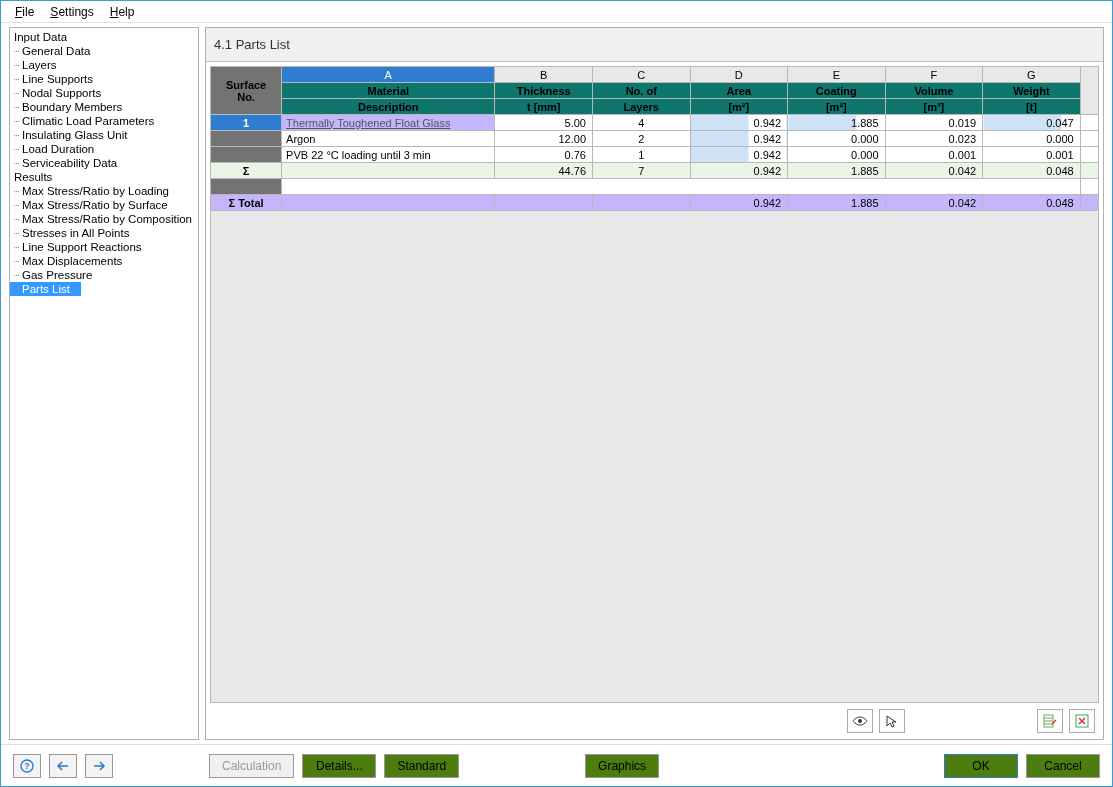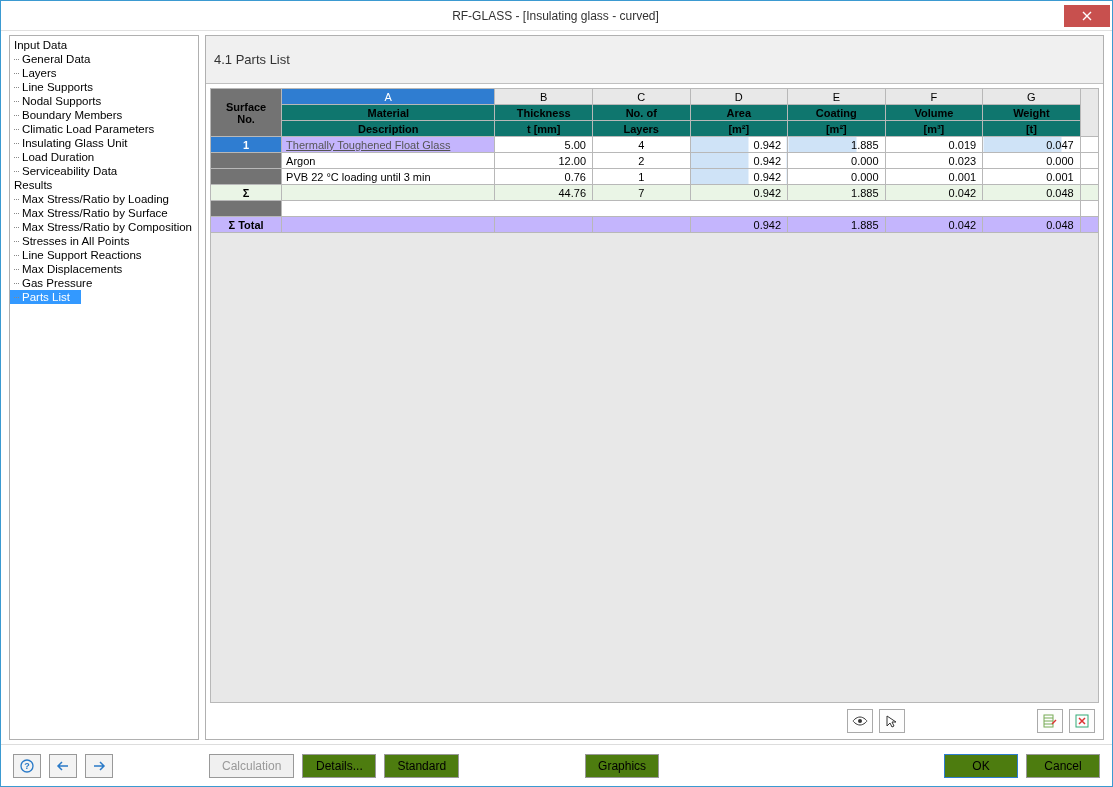--- a/index.html
+++ b/index.html
@@ -96,21 +96,21 @@
 
 .main-panel {
   flex: 1;
   border: 1px solid #b0b0b0;
   background: #fff;
   display: flex;
   flex-direction: column;
 }
 .panel-header {
   background: #f0f0f0;
-  padding: 16px 8px;
+  padding: 9px 8px;
   font-size: 13px;
   color: #333;
   border-bottom: 1px solid #c0c0c0;
 }
 .grid-wrap {
   flex: 1;
   overflow: hidden;
   padding: 4px;
   display: flex;
   flex-direction: column;
@@ -204,30 +204,26 @@
 }
 .footer .flex-spacer { flex:1; }
 
 svg { display:block; }
 </style>
 </head>
 <body>
 
 <div class="window">
 
-  <div class="titlebar">
-    <div style="width:46px"></div>
-    <div class="title">RF-GLASS - [Insulating glass - curved]</div>
-    <div class="close-btn">
-      <svg width="10" height="10" viewBox="0 0 10 10">
-          <path d="M1 1 L9 9 M9 1 L1 9" stroke="#fff" stroke-width="1.4"></path>
-        </svg>
-    </div>
+
+  <div class="menubar">
+    <div class="menu-item"><span class="underline">F</span><span>ile</span></div>
+    <div class="menu-item"><span class="underline">S</span><span>ettings</span></div>
+    <div class="menu-item"><span class="underline">H</span><span>elp</span></div>
   </div>
-
 
   <div class="body-area">
 
     <div class="tree-panel">
       <div class="tree-group">Input Data</div>
       <div class="tree-item">General Data</div>
       <div class="tree-item">Layers</div>
       <div class="tree-item">Line Supports</div>
       <div class="tree-item">Nodal Supports</div>
       <div class="tree-item">Boundary Members</div>

